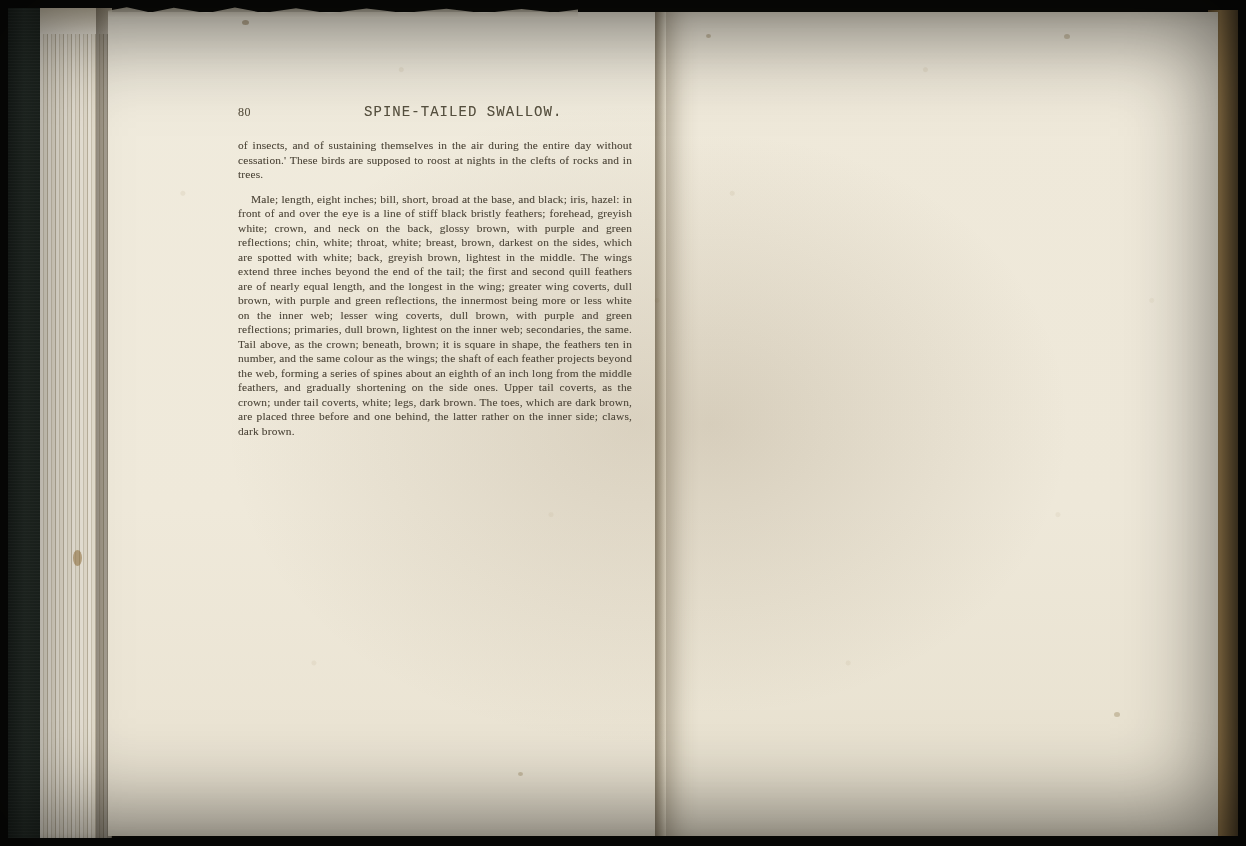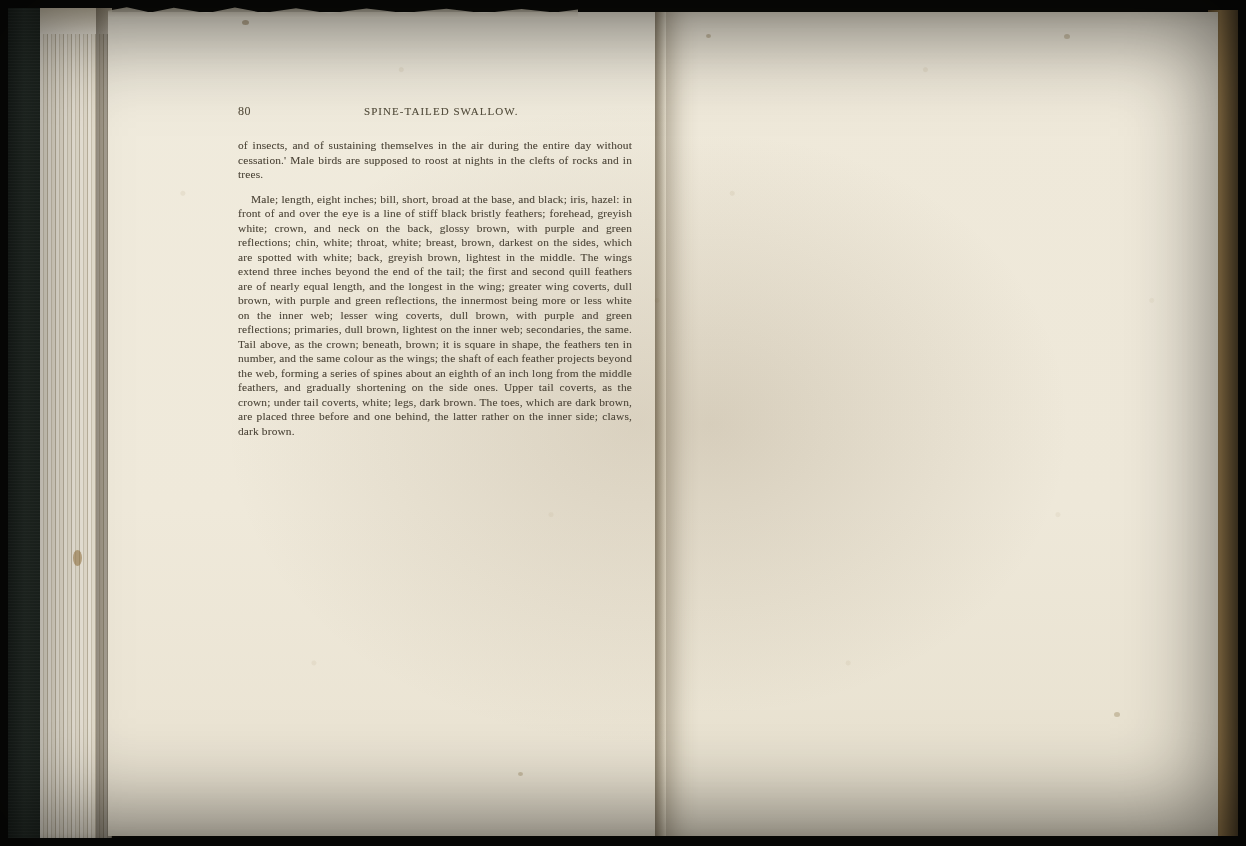--- a/index.html
+++ b/index.html
@@ -139,22 +139,22 @@
     font-family: "Liberation Serif", serif;
     font-size: 12px;
     letter-spacing: 0.5px;
     color: #5b5342;
     width: 120px;
   }
   .running-head {
     flex: 1;
     text-align: left;
     padding-left: 6px;
-    font-family: Liberation Serif, serif;
-    font-size: 11px;
+    font-family: Liberation Mono, monospace;
+    font-size: 14px;
     letter-spacing: 1.05px;
     color: #56503f;
     text-transform: uppercase;
     white-space: nowrap;
   }
   p.body {
     margin: 0 0 0 0;
     font-family: "Liberation Serif", serif;
     font-size: 11.4px;
     line-height: 14.5px;
@@ -201,21 +201,21 @@
     <div class="grain"></div>
     <div class="spot" style="left:134px; top:8px; width:7px; height:5px; background:rgba(120,95,55,0.45);"></div>
     <div class="spot" style="left:-35px; top:538px; width:9px; height:16px; background:rgba(150,115,60,0.55);"></div>
     <div class="spot" style="left:410px; top:760px; width:5px; height:4px; background:rgba(130,105,60,0.30);"></div>
 
     <div class="text-block">
       <div class="header-row">
         <div class="folio">80</div>
         <div class="running-head">SPINE-TAILED SWALLOW.</div>
       </div>
-      <p class="body">of insects, and of sustaining themselves in the air during the entire day without cessation.' Male birds are supposed to roost at nights in the clefts of rocks and in trees.</p>
+      <p class="body">of insects, and of sustaining themselves in the air during the entire day without cessation.' These birds are supposed to roost at nights in the clefts of rocks and in trees.</p>
       <p class="body indent">Male; length, eight inches; bill, short, broad at the base, and black; iris, hazel: in front of and over the eye is a line of stiff black bristly feathers; forehead, greyish white; crown, and neck on the back, glossy brown, with purple and green reflections; chin, white; throat, white; breast, brown, darkest on the sides, which are spotted with white; back, greyish brown, lightest in the middle. The wings extend three inches beyond the end of the tail; the first and second quill feathers are of nearly equal length, and the longest in the wing; greater wing coverts, dull brown, with purple and green reflections, the innermost being more or less white on the inner web; lesser wing coverts, dull brown, with purple and green reflections; primaries, dull brown, lightest on the inner web; secondaries, the same. Tail above, as the crown; beneath, brown; it is square in shape, the feathers ten in number, and the same colour as the wings; the shaft of each feather projects beyond the web, forming a series of spines about an eighth of an inch long from the middle feathers, and gradually shortening on the side ones. Upper tail coverts, as the crown; under tail coverts, white; legs, dark brown. The toes, which are dark brown, are placed three before and one behind, the latter rather on the inner side; claws, dark brown.</p>
     </div>
   </div>
 
   <div class="gutter"></div>
 
   <div class="page page-right">
     <div class="grain"></div>
     <div class="spot" style="left:40px; top:22px; width:5px; height:4px; background:rgba(130,105,60,0.35);"></div>
     <div class="spot" style="left:448px; top:700px; width:6px; height:5px; background:rgba(130,105,60,0.30);"></div>

